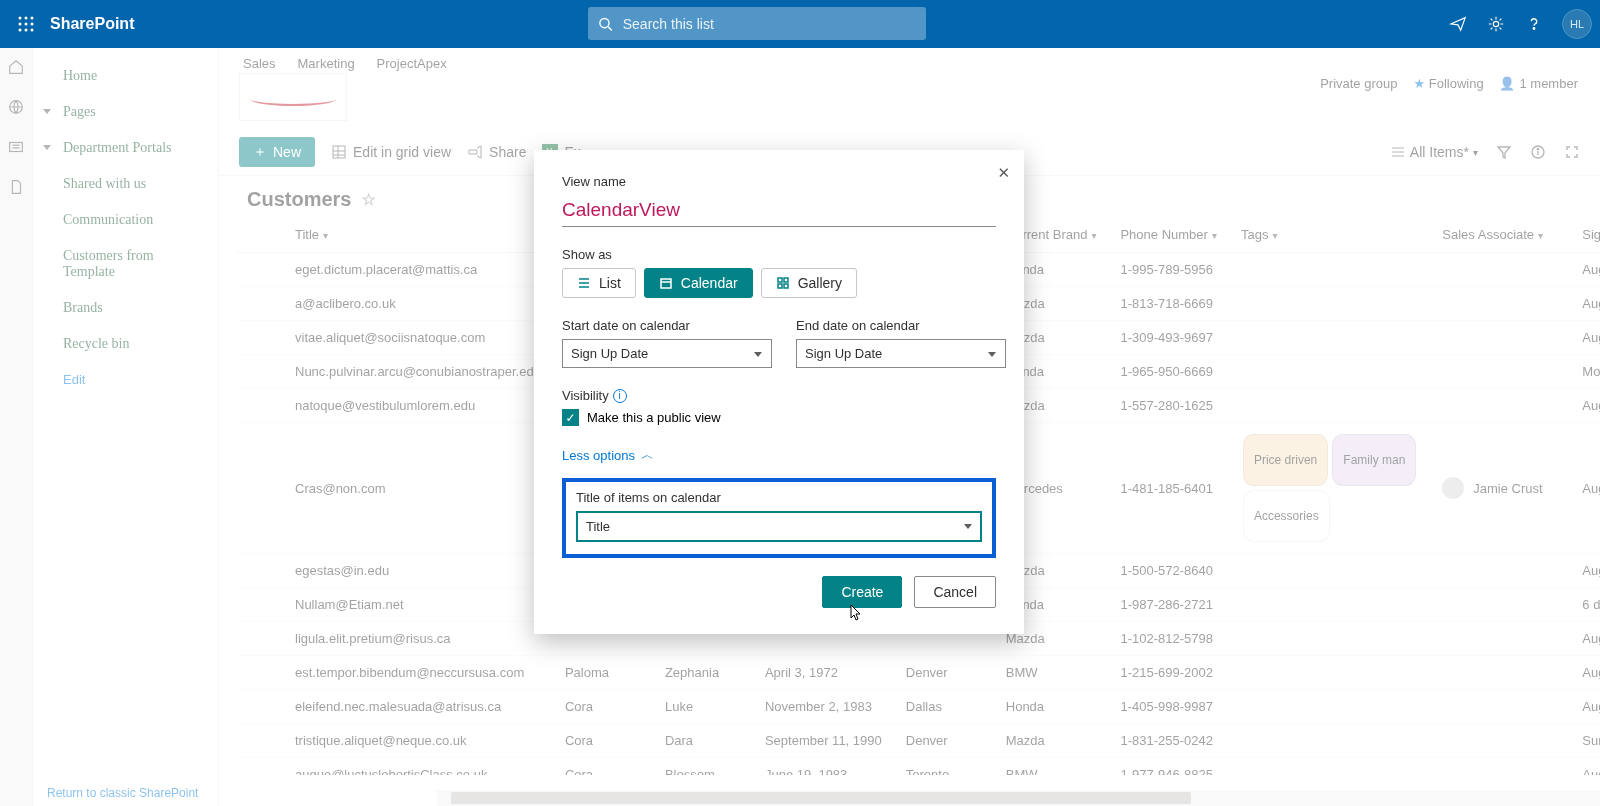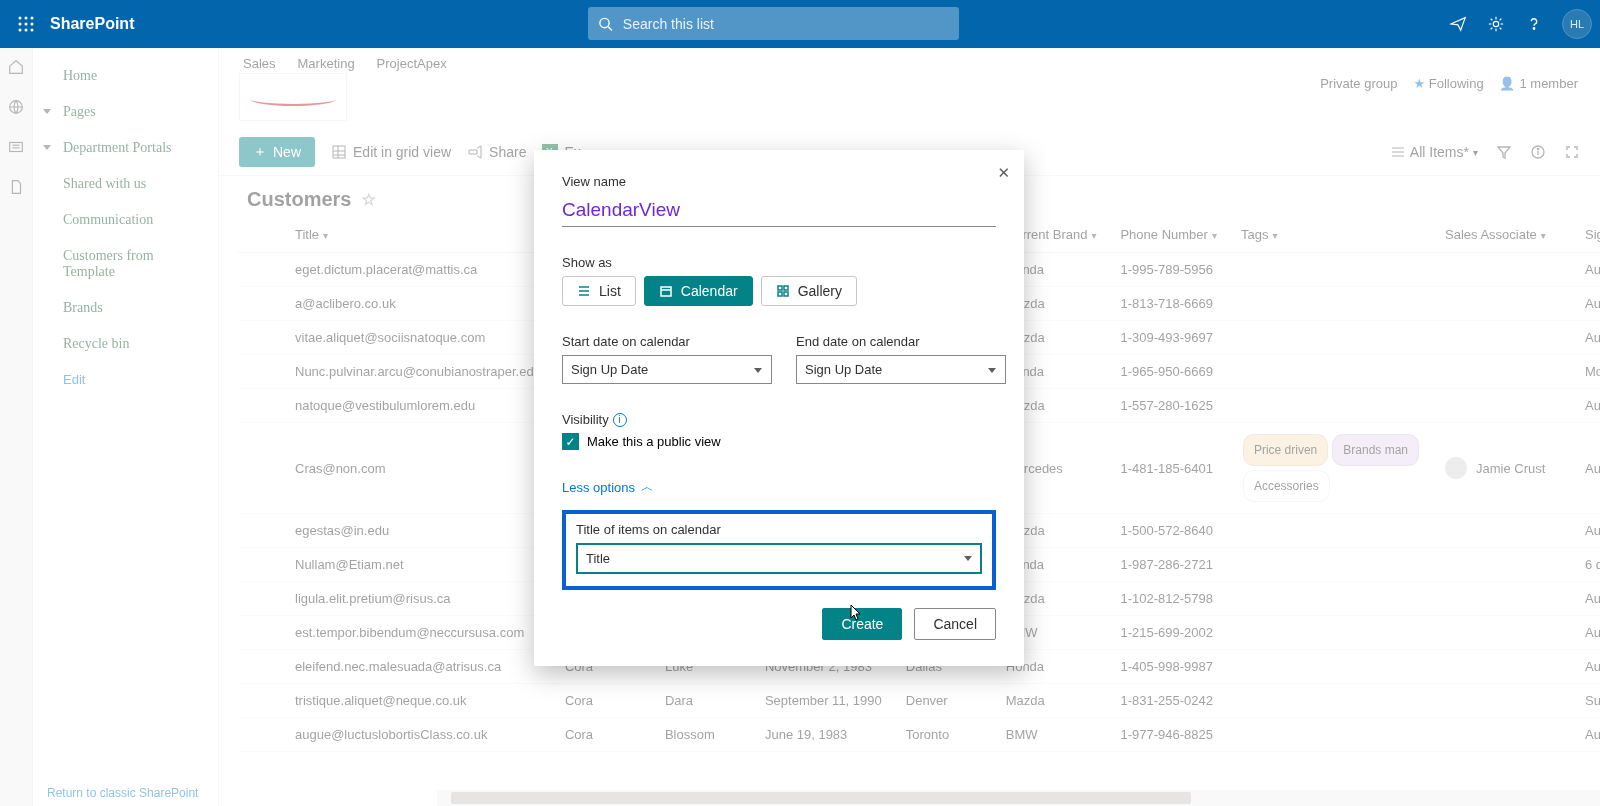--- a/index.html
+++ b/index.html
@@ -1,21 +1,21 @@
 <!DOCTYPE html>
 <html><head>
 <meta charset="utf-8">
 <style>
 * { box-sizing: border-box; margin: 0; padding: 0; font-family: "Segoe UI", Arial, sans-serif; }
 html, body { width: 1600px; height: 806px; overflow: hidden; background: #fff; }
 .topbar { height: 48px; background: #0366ac; color: #fff; display: flex; align-items: center; padding: 0 10px; position: relative; }
 .waffle { width: 32px; height: 32px; display: flex; align-items: center; justify-content: center; cursor: pointer; }
 .waffle svg { fill: #fff; }
 .brand { margin-left: 8px; font-size: 16px; font-weight: 600; }
-.searchbox { position: absolute; left: 588px; top: 7px; width: 371px; height: 33px; background: #5196c7; border-radius: 3px; display: flex; align-items: center; padding: 0 10px; }
+.searchbox { position: absolute; left: 588px; top: 7px; width: 338px; height: 33px; background: #5196c7; border-radius: 3px; display: flex; align-items: center; padding: 0 10px; }
 .searchbox svg { width: 16px; height: 16px; stroke: #fff; fill: none; }
 .searchbox input { background: transparent; border: none; color: #fff; margin-left: 10px; font-size: 14px; outline: none; width: 100%; }
 .searchbox input::placeholder { color: #eaf2f7; }
 .topicons { position: absolute; right: 8px; display: flex; align-items: center; gap: 18px; }
 .topicons .ic { width: 20px; height: 20px; display: flex; align-items: center; justify-content: center; cursor: pointer; }
 .avatar { width: 30px; height: 30px; border-radius: 50%; background: #2a7bb3; border: 1px solid #4a95c5; color: #d8ecf8; font-size: 11px; display: flex; align-items: center; justify-content: center; cursor: pointer; }
 
 .shell { display: flex; height: 758px; }
 .leftrail { width: 33px; background: #f3f2f1; border-right: 1px solid #e7e7e7; display: flex; flex-direction: column; align-items: center; gap: 22px; padding-top: 10px; }
 .leftrail .ric { width: 18px; height: 18px; color: #605e5c; cursor: pointer; }
@@ -45,32 +45,32 @@
 
 .listtitle{padding:12px 28px 6px; font-size:20px; font-weight:600; color:#323130; display:flex; align-items:center; gap:10px;}
 .listtitle .st{color:#a19f9d; font-size:16px; cursor:pointer;}
 
 .grid{overflow:auto; position:relative; height:calc(100% - 200px);}
 .grid table{border-collapse:collapse; width:1400px; margin-left:18px;}
 .grid th{text-align:left; font-weight:400; font-size:13px; color:#323130; padding:10px 12px; border-bottom:1px solid #edebe9; white-space:nowrap;}
 .grid th .chev{font-size:10px; color:#605e5c; margin-left:4px;}
 .grid td{font-size:13px; color:#323130; padding:9px 12px; border-bottom:1px solid #f5f5f5; white-space:nowrap;}
 .grid td.email{color:#323130;}
-.tag{display:inline-block; padding:8px 10px; border-radius:11px; font-size:12px; margin:2px 2px; border:1px solid rgba(0,0,0,0.08);}
+.tag{display:inline-block; padding:18px 10px; border-radius:11px; font-size:12px; margin:2px 2px; border:1px solid rgba(0,0,0,0.08);}
 .assoc{display:flex;align-items:center;gap:9px;}
 .assoc .av{width:22px;height:22px;border-radius:50%;background:#d8d8d8;}
 
 
 .scrim{position:absolute; inset:0; background:rgba(255,255,255,0.55);}
 .dlg{position:absolute; left:534px; top:150px; width:490px; background:#fff; box-shadow:0 8px 24px rgba(0,0,0,0.25); padding:24px 28px 26px;}
 .dlg .close{position:absolute; right:14px; top:14px; cursor:pointer; color:#605e5c; font-size:15px;}
 .dlg .lbl{font-size:13px; color:#323130; margin-bottom:6px;}
 .dlg .inline{display:flex; gap:24px;}
-.dlg input.vn{width:100%; border:none; border-bottom:1px solid #8a8886; font-size:19px; padding:4px 0 5px; outline:none; color:#6d28d9;}
-.dlg .sect{margin-top:28px;}
+.dlg input.vn{width:100%; border:none; border-bottom:1px solid #8a8886; font-size:19px; padding:4px 0 5px; outline:none; color:#be185d;}
+.dlg .sect{margin-top:20px;}
 .pill{display:inline-flex; align-items:center; gap:8px; padding:6px 14px; border:1px solid #c8c6c4; border-radius:3px; font-size:14px; cursor:pointer; background:#fff; color:#323130;}
 .pill.active{background:#038387; color:#fff; border-color:#038387;}
 .pill .pi{width:14px;height:14px;}
 .sel{width:100%; border:1px solid #8a8886; padding:6px 8px; font-size:13px; color:#323130; background:#fff; appearance:none; position:relative;}
 .selwrap{position:relative; width:210px;}
 .selwrap::after{content:''; position:absolute; right:10px; top:13px; border-left:4px solid transparent;border-right:4px solid transparent;border-top:5px solid #605e5c;}
 .chk{display:flex; align-items:center; gap:8px; font-size:13px;}
 .chk .box{width:17px;height:17px;background:#038387;color:#fff;display:flex;align-items:center;justify-content:center;font-size:12px;}
 .link{color:#0078d4; font-size:13px; cursor:pointer; display:flex; align-items:center; gap:6px;}
 .hl{border:4px solid #0b5fd5; padding:8px 10px 12px; margin-top:14px;}
@@ -321,21 +321,21 @@
               <td>Augus</td>
             </tr>
             <tr>
               <td class="email" style="padding-left: 58px;">Cras@non.com</td>
               <td></td>
               <td></td>
               <td></td>
               <td></td>
               <td>Mercedes</td>
               <td>1-481-185-6401</td>
-              <td><span class="tag" style="background: rgb(247, 227, 196);">Price driven</span><span class="tag" style="background: rgb(230, 217, 242);">Brands man</span><br><span class="tag" style="background: rgb(255, 255, 255);">Accessories</span><br></td>
+              <td><span class="tag" style="background: rgb(247, 227, 196);">Price driven</span><span class="tag" style="background: rgb(230, 217, 242);">Family man</span><br><span class="tag" style="background: rgb(255, 255, 255);">Accessories</span><br></td>
               <td>
                 <div class="assoc">
                   <div class="av"></div>
                   <span>Jamie Crust</span>
                 </div>
               </td>
               <td>Augus</td>
             </tr>
             <tr>
               <td class="email" style="padding-left: 58px;">egestas@in.edu</td>

